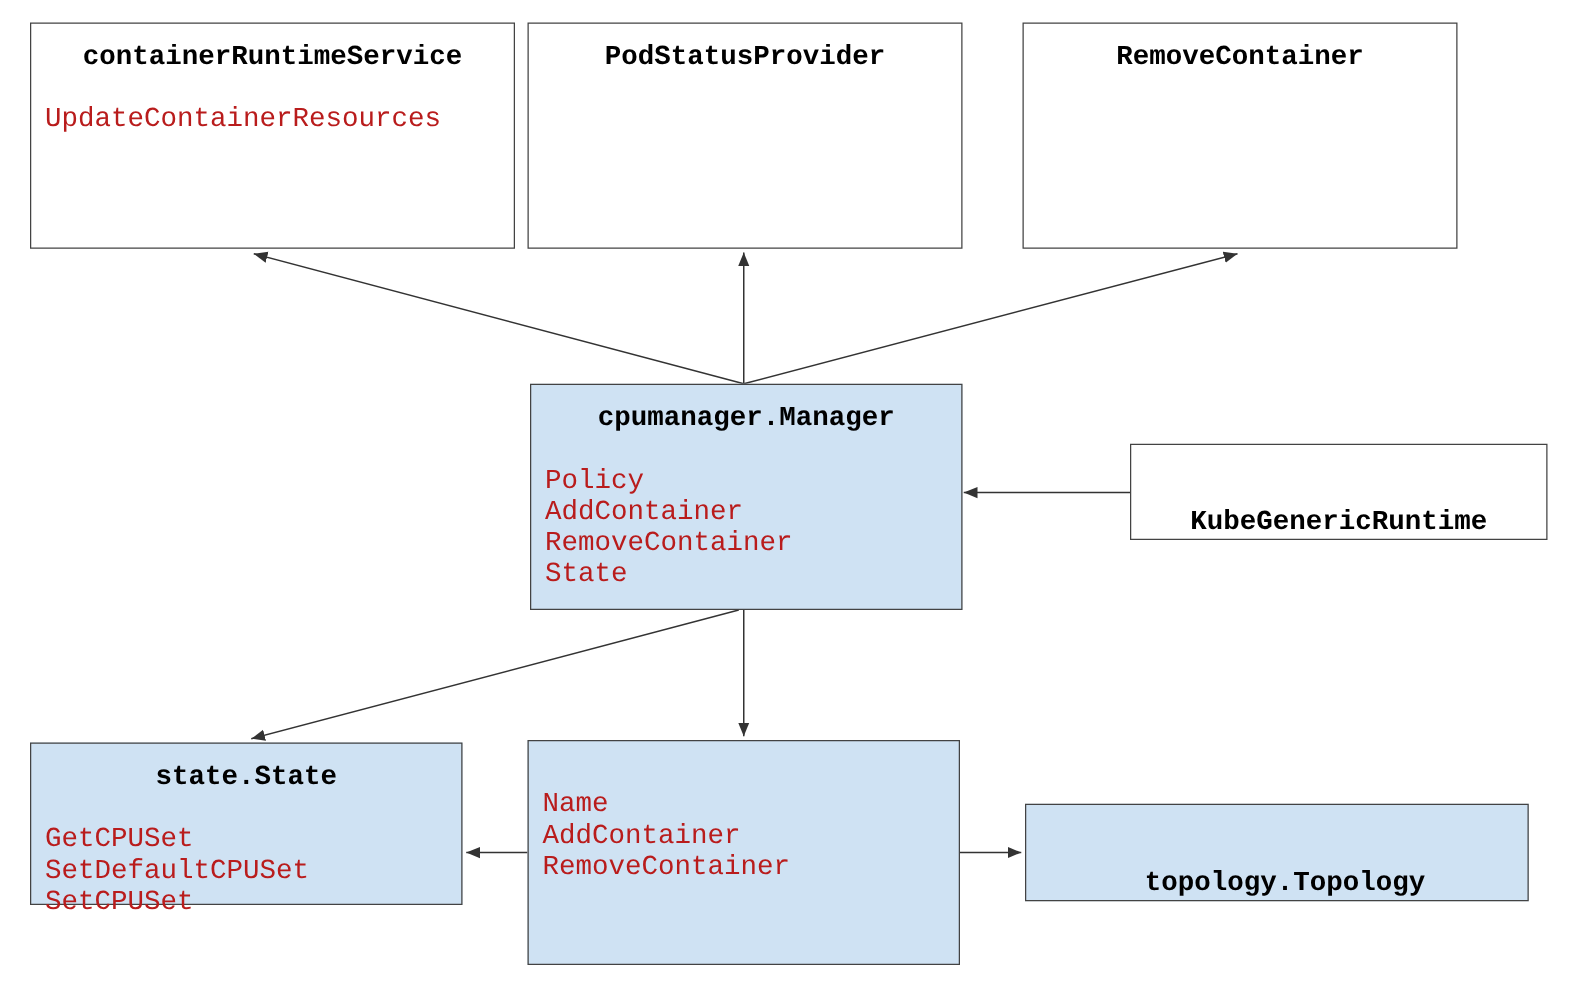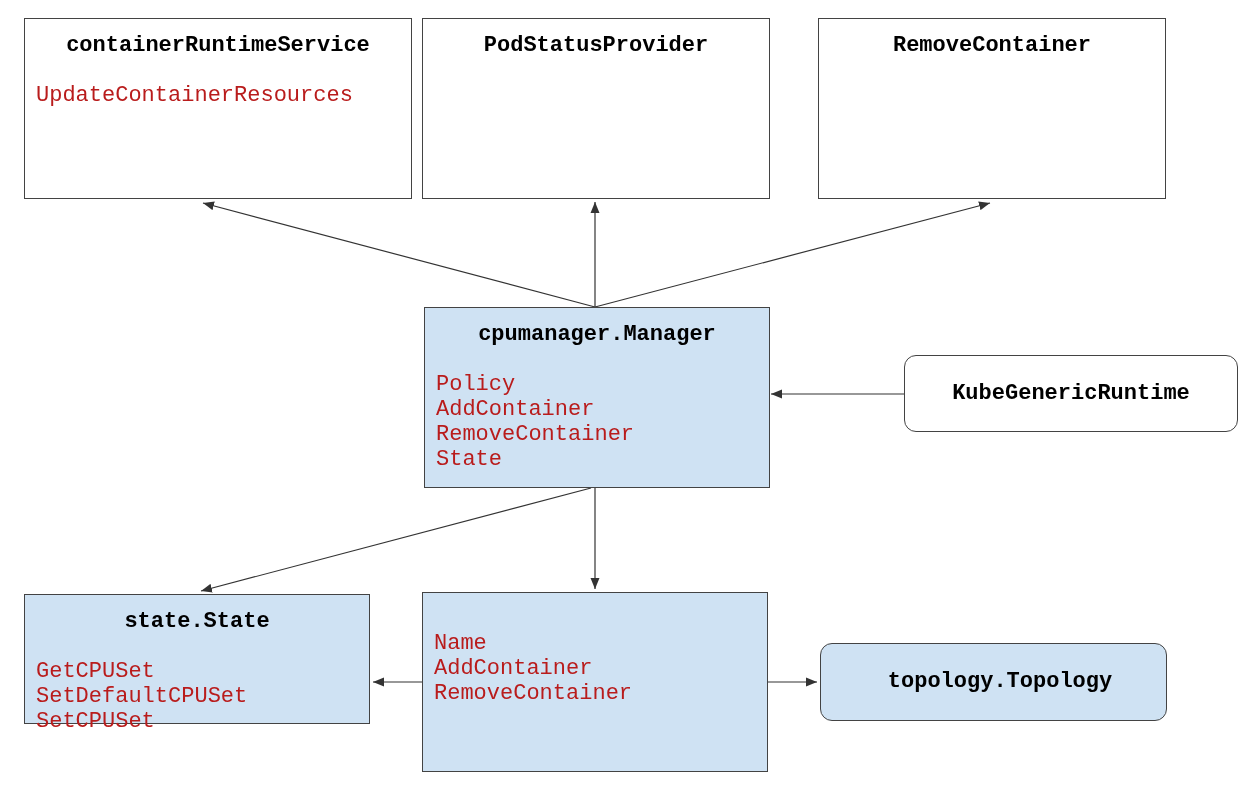--- a/index.html
+++ b/index.html
@@ -42,23 +42,22 @@
     margin-top: 24px;
     padding-left: 11px;
     font-size: 22px;
     line-height: 25px;
     color: #b91c1c;
     white-space: nowrap;
   }
   .node.center-v {
     padding-top: 0;
     display: flex;
-    align-items: center;
+    align-items: flex-end;
     justify-content: center;
-    border-radius: 12px;
   }
   .node.center-v .node-title { width: 100%; }
   .edge {
     stroke: #333333;
     stroke-width: 1.2;
     fill: none;
   }
 </style>
 </head>
 <body>
@@ -120,17 +119,17 @@
   </div>
 
   <div class="node blue" style="left:422px; top:592px; width:346px; height:180px;">
     <div class="node-members">
       <div>Name</div>
       <div>AddContainer</div>
       <div>RemoveContainer</div>
     </div>
   </div>
 
-  <div class="node blue center-v" style="left:820px; top:643px; width:347px; height:78px;padding-left:13px;">
+  <div class="node blue center-v" style="left:820px; top:643px; width:403px; height:78px;padding-left:13px;">
     <div class="node-title">topology.Topology</div>
   </div>
 
 </div>
 
 </body></html>

